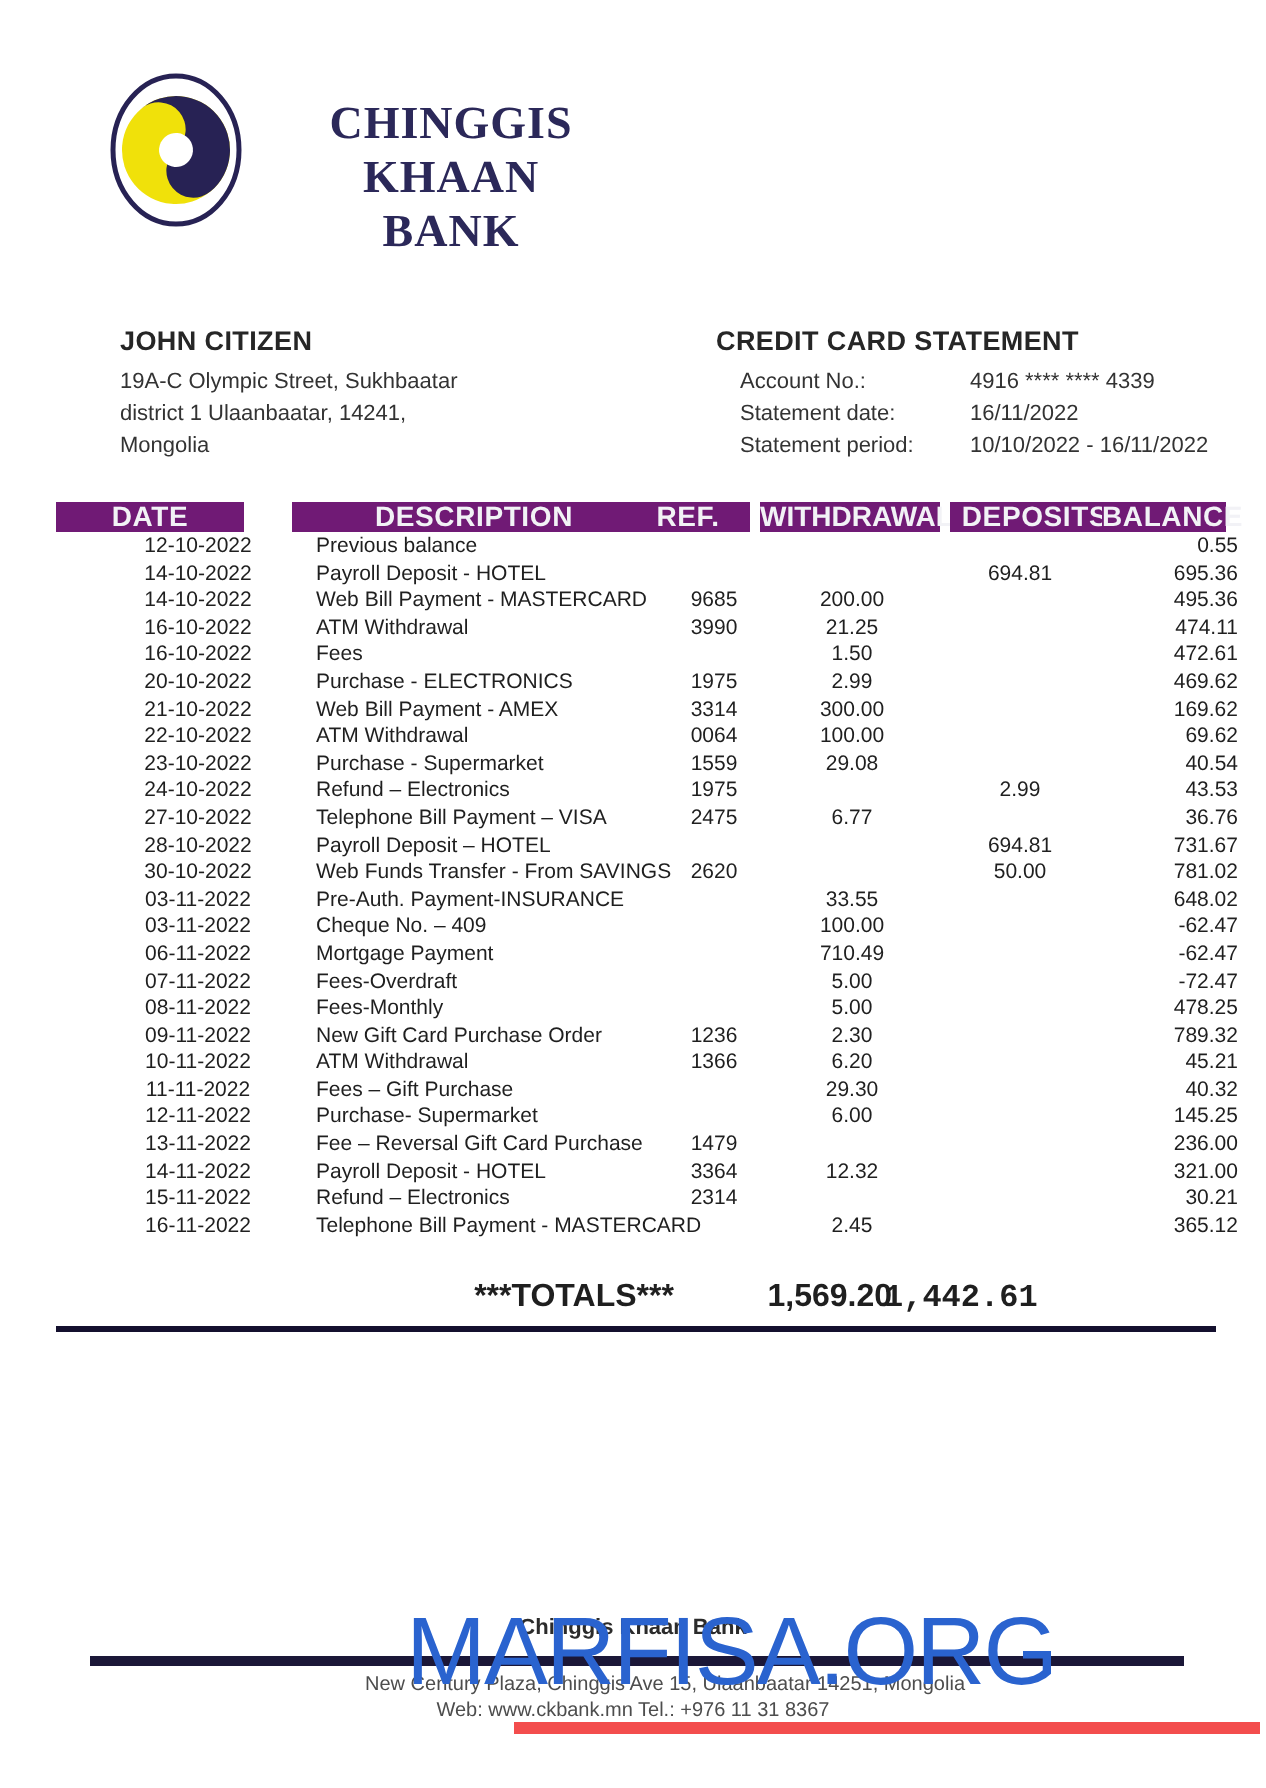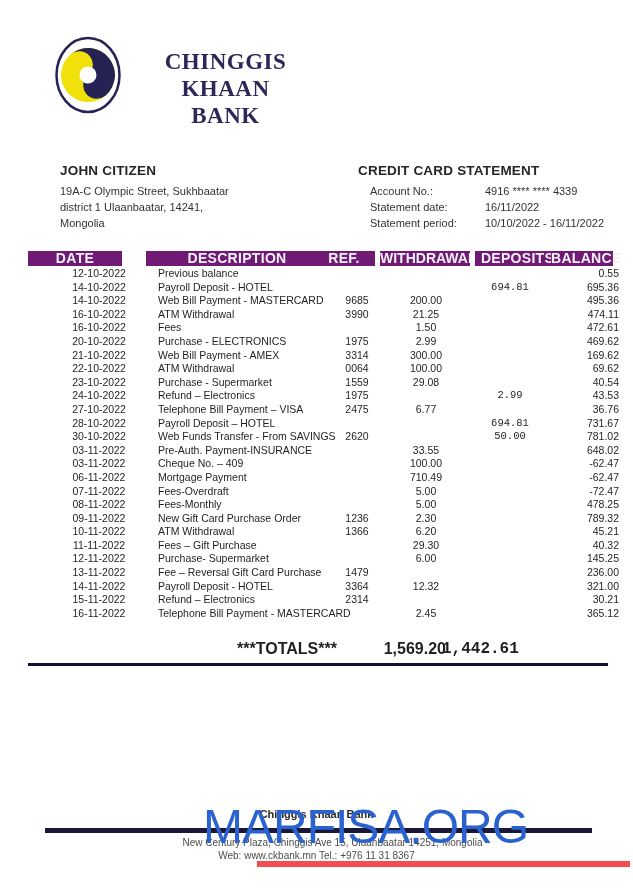--- a/index.html
+++ b/index.html
@@ -32,21 +32,21 @@
   .th-bal{left:551px;width:62px;}
 
   
   #tx-rows{left:0;top:267px;width:633px;margin-left:24px;}
   .tx-row{position:relative;height:13.6px;font-size:10.5px;line-height:13.6px;color:#1f1f1f;}
   .tx-row span{position:absolute;top:0;white-space:nowrap;}
   .c-date{left:28px;width:94px;text-align:center;}
   .c-desc{left:134px;}
   .c-ref{left:305px;width:56px;text-align:center;}
   .c-wd{left:358px;width:88px;text-align:center;}
-  .c-dep{left:442px;width:88px;text-align:center;font-family:Liberation Mono, monospace;}
+  .c-dep{left:442px;width:88px;text-align:center;}
   .c-bal{left:505px;width:90px;text-align:right;}
 
   
   .totals{top:640px;height:14px;font-size:16px;font-weight:bold;}
   .t-label{left:230px;width:114px;text-align:center;}
   .t-wd{left:358px;width:88px;text-align:right;}
   .t-dep{left:442px;width:88px;text-align:left;font-family:Liberation Mono, monospace;}
   .totals-rule{left:28px;top:663px;width:580px;height:3px;background:#14102e;}
 
   

